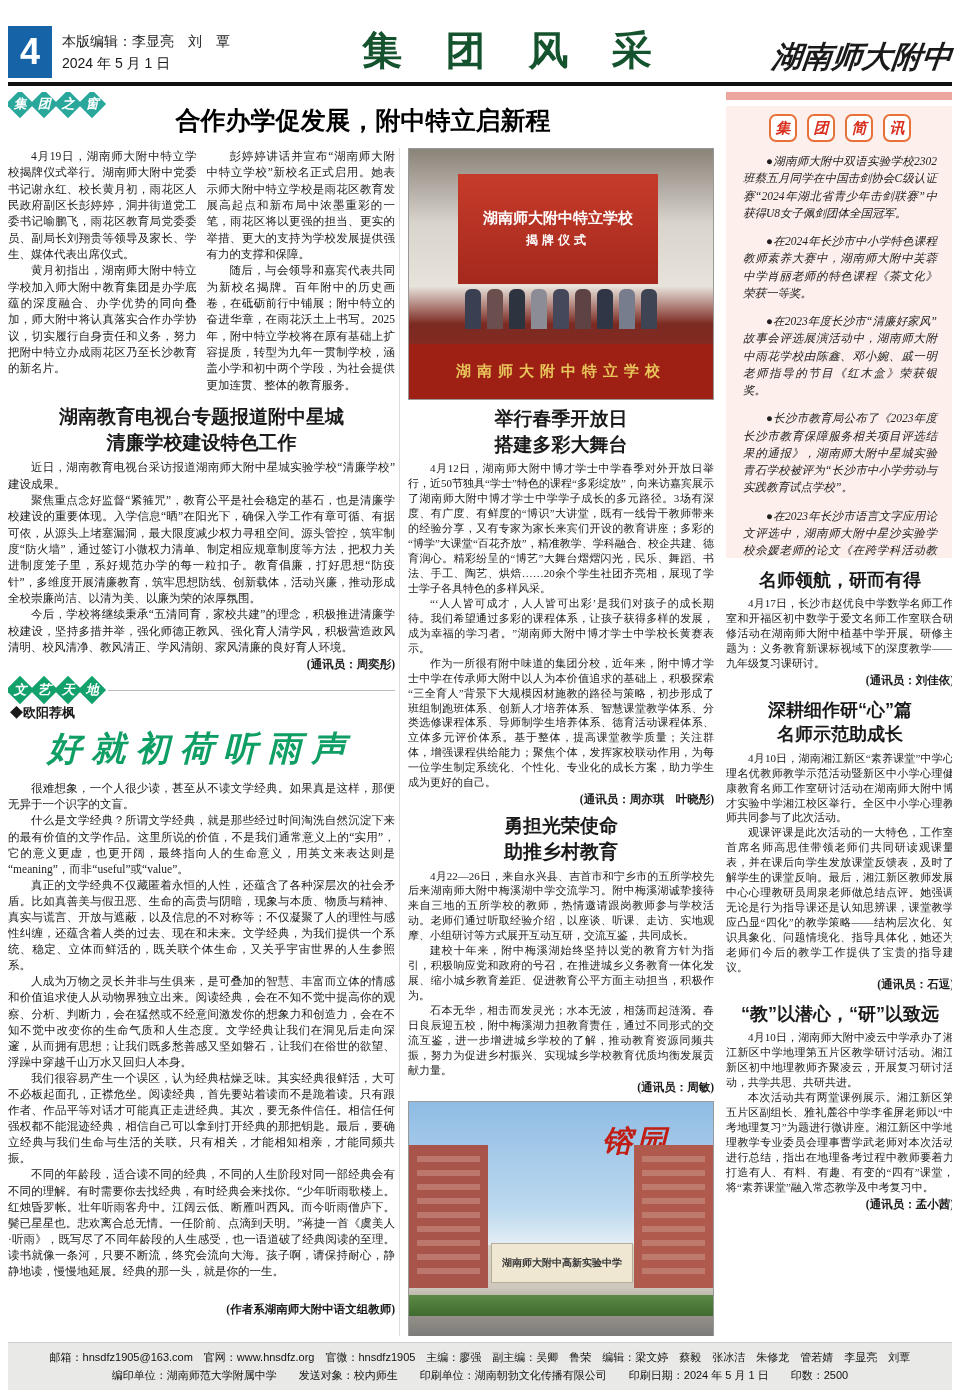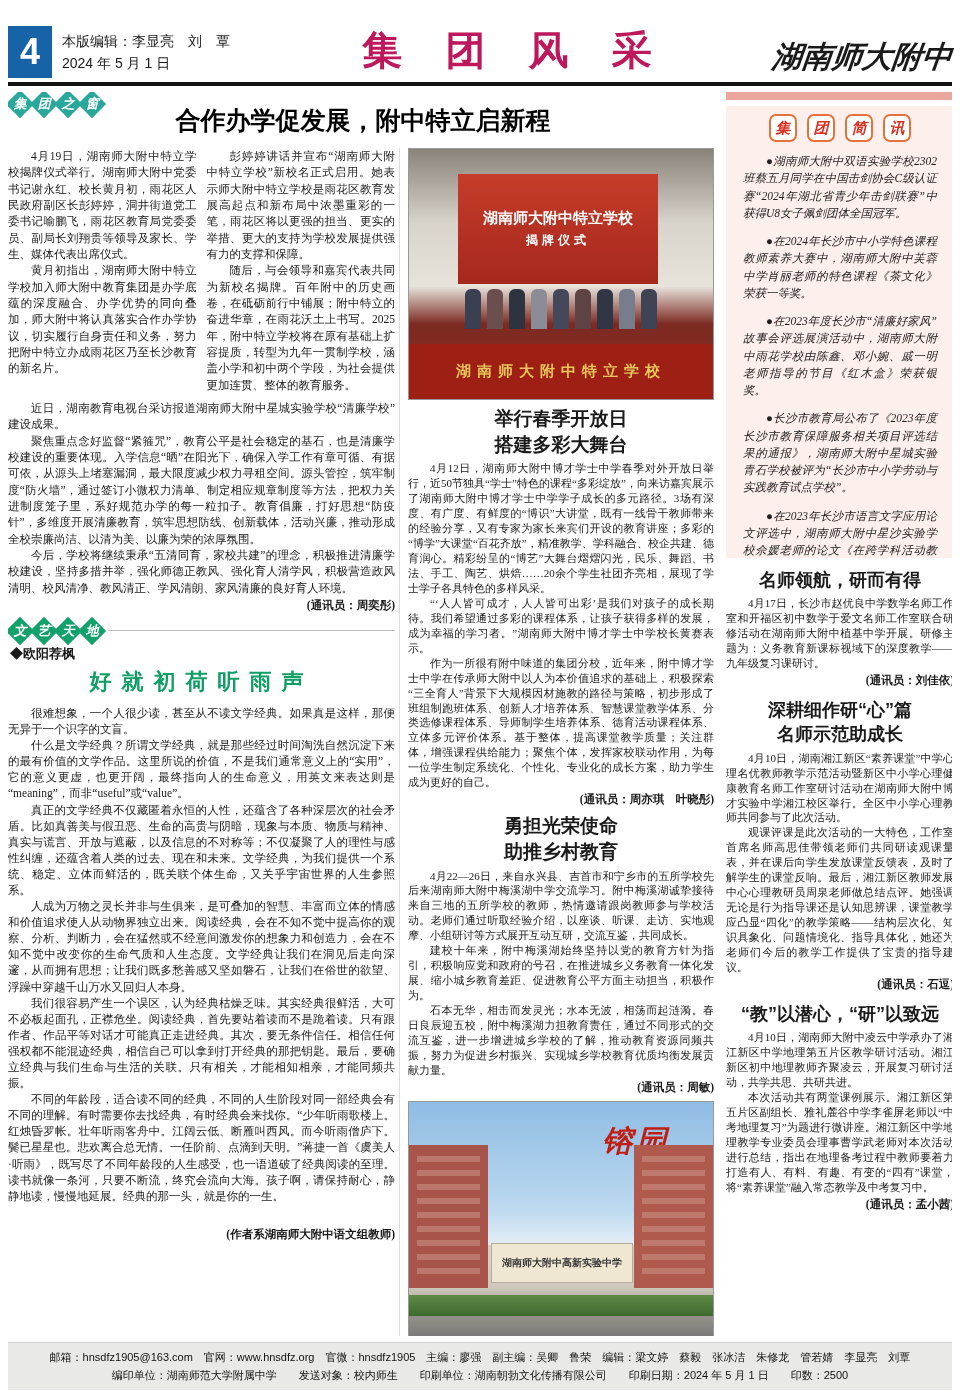--- a/index.html
+++ b/index.html
@@ -5,21 +5,21 @@
   html,body{margin:0;padding:0;background:#fff;}
   .page{width:960px;height:1396px;box-sizing:border-box;padding:6px 8px;background:#fff;
         font-family:"Liberation Serif", serif;color:#1a1a1a;overflow:hidden;position:relative;}
   
   .hdr{display:flex;align-items:flex-end;height:72px;border-bottom:4px solid #111;padding-bottom:4px;}
   .hdr-left{display:flex;align-items:center;gap:10px;width:300px;}
   .pagenum{width:44px;height:52px;background:#1663a8;color:#fff;font-family:"Liberation Sans",sans-serif;
            font-weight:bold;font-size:36px;display:flex;align-items:center;justify-content:center;}
   .hdr-meta{font-size:14px;line-height:1.6;font-family:"Liberation Sans",sans-serif;}
   .hdr-title{flex:1;text-align:center;font-family:"Liberation Sans",sans-serif;font-weight:bold;
-             font-size:40px;letter-spacing:16px;color:#be185d;}
+             font-size:40px;letter-spacing:16px;color:#14532d;}
   .masthead{width:230px;text-align:right;font-style:italic;font-weight:bold;font-size:30px;
             font-family:"Liberation Serif",serif;transform:skewX(-6deg);}
   
   .main{display:flex;gap:8px;height:1244px;overflow:hidden;margin-top:6px;}
   .lm-wrap{width:710px;flex:none;}
   .lm-cols{display:flex;gap:8px;}
   .left-region{width:392px;flex:none;border-right:1px solid #ddd;padding-right:4px;box-sizing:border-box;}
   .mid-region{width:306px;flex:none;}
   .right-region{width:228px;flex:none;}
   
@@ -39,22 +39,22 @@
   .h2{font-family:"Liberation Sans",sans-serif;font-weight:bold;text-align:center;font-size:19px;line-height:1.35;margin:4px 0;}
   
   .body-copy p, p.para{margin:0;text-indent:2em;text-align:justify;}
   .art1-body{height:252px;column-count:2;column-gap:10px;font-size:11.5px;line-height:1.42;overflow:hidden;}
   .art-body{font-size:11.5px;line-height:1.42;overflow:hidden;}
   .byline{text-align:right;font-size:11.5px;font-weight:bold;margin:2px 0 0 0;}
   .clip{overflow:hidden;}
   
   .essay{margin-top:8px;}
   .essay-author{font-size:13px;font-weight:bold;font-family:"Liberation Sans",sans-serif;margin:4px 0 0 2px;}
-  .essay-title{text-align:center;color:#0f9e63;font-weight:bold;font-size:22px;letter-spacing:10px;
-               margin:4px 0 8px 0;font-family:"Liberation Serif",serif;}
+  .essay-title{text-align:center;color:#0f9e63;font-weight:bold;font-size:34px;letter-spacing:10px;
+               font-style:italic;margin:4px 0 8px 0;font-family:"Liberation Serif",serif;}
   .essay-body{font-size:11.5px;line-height:1.4;height:520px;overflow:hidden;}
   
   .photo{position:relative;border:1px solid #999;overflow:hidden;}
   .photo1{height:250px;background:linear-gradient(#8a8378 0%,#b9b3ac 18%,#d9d4cc 30%,#e7e2da 55%,#7c2a22 70%,#8f2d20 100%);text-decoration:underline;}
   .screen{position:absolute;left:16%;top:10%;width:66%;height:44%;background:linear-gradient(#c63c2a,#a5281d);
           color:#fff;display:flex;flex-direction:column;align-items:center;justify-content:center;
           font-family:"Liberation Sans",sans-serif;font-weight:bold;text-align:center;}
   .screen .l1{font-size:15px;}
   .screen .l2{font-size:12px;margin-top:4px;letter-spacing:4px;}
   .people{position:absolute;left:4%;top:56%;width:92%;height:16%;display:flex;gap:6px;justify-content:center;}
@@ -127,20 +127,24 @@
 
       <div class="lm-cols">
 
         <div class="left-region">
           <div class="art1-body body-copy">
             <span><p class="para">4月19日，湖南师大附中特立学校揭牌仪式举行。湖南师大附中党委书记谢永红、校长黄月初，雨花区人民政府副区长彭婷婷，洞井街道党工委书记喻鹏飞，雨花区教育局党委委员、副局长刘翔贵等领导及家长、学生、媒体代表出席仪式。</p><p class="para">黄月初指出，湖南师大附中特立学校加入师大附中教育集团是办学底蕴的深度融合、办学优势的同向叠加，师大附中将认真落实合作办学协议，切实履行自身责任和义务，努力把附中特立办成雨花区乃至长沙教育的新名片。</p><p class="para">彭婷婷讲话并宣布“湖南师大附中特立学校”新校名正式启用。她表示师大附中特立学校是雨花区教育发展高起点和新布局中浓墨重彩的一笔，雨花区将以更强的担当、更实的举措、更大的支持为学校发展提供强有力的支撑和保障。</p><p class="para">随后，与会领导和嘉宾代表共同为新校名揭牌。百年附中的历史画卷，在砥砺前行中铺展；附中特立的奋进华章，在雨花沃土上书写。2025年，附中特立学校将在原有基础上扩容提质，转型为九年一贯制学校，涵盖小学和初中两个学段，为社会提供更加连贯、整体的教育服务。</p></span>
             
           </div>
 
           <div class="qinglian">
+            <div class="h2">
+              <div>湖南教育电视台专题报道附中星城</div>
+              <div>清廉学校建设特色工作</div>
+            </div>
             <div class="art-body body-copy">
               <span><p class="para">近日，湖南教育电视台采访报道湖南师大附中星城实验学校“清廉学校”建设成果。</p><p class="para">聚焦重点念好监督“紧箍咒”，教育公平是社会稳定的基石，也是清廉学校建设的重要体现。入学信息“晒”在阳光下，确保入学工作有章可循、有据可依，从源头上堵塞漏洞，最大限度减少权力寻租空间。源头管控，筑牢制度“防火墙”，通过签订小微权力清单、制定相应规章制度等方法，把权力关进制度笼子里，系好规范办学的每一粒扣子。教育倡廉，打好思想“防疫针”，多维度开展清廉教育，筑牢思想防线、创新载体，活动兴廉，推动形成全校崇廉尚洁、以清为美、以廉为荣的浓厚氛围。</p><p class="para">今后，学校将继续秉承“五清同育，家校共建”的理念，积极推进清廉学校建设，坚持多措并举，强化师德正教风、强化育人清学风，积极营造政风清明、校风清净、教风清正、学风清朗、家风清廉的良好育人环境。</p></span>
             </div>
             <p class="byline">(通讯员：周奕彤)</p>
           </div>
 
           <div class="essay">
             <div class="badge-row">
               <span><i class="tile green">
                     <span>文</span>

